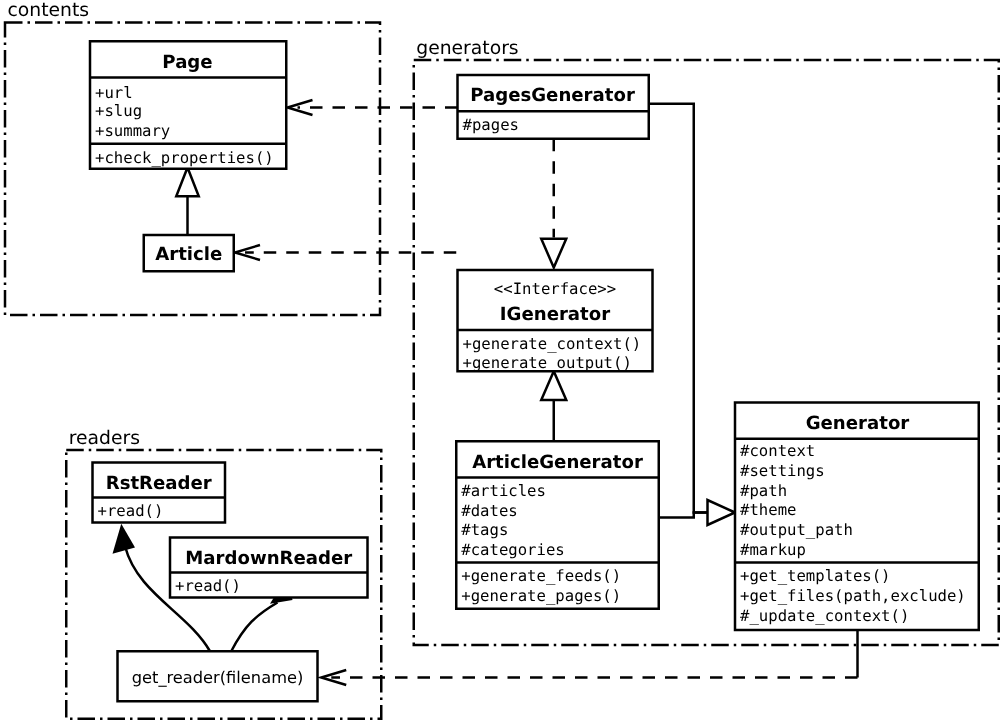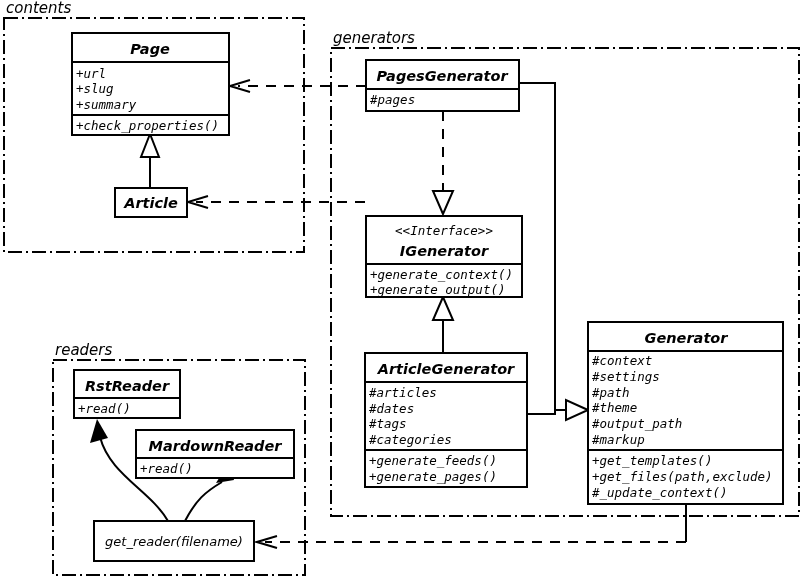--- a/index.html
+++ b/index.html
@@ -1,18 +1,18 @@
 <!DOCTYPE html>
 <html><head>
 <meta charset="utf-8">
 <style>
   html,body{margin:0;padding:0;background:#ffffff;}
   body{width:803px;height:579px;overflow:hidden;
        font-family:"DejaVu Sans", sans-serif;}
-  #canvas{position:relative;width:803px;height:408px;font-style:italic;}
+  #canvas{position:relative;width:803px;height:408px;}
   svg{position:absolute;top:0;left:0;width:803px;height:579px;}
   .pkg-label{font-family:"DejaVu Sans", sans-serif;font-size:15px;fill:#000;}
   .cls-title{font-family:"DejaVu Sans", sans-serif;font-size:14.5px;font-weight:bold;fill:#000;text-anchor:middle;}
   .cls-stereo{font-family:"DejaVu Sans Mono", monospace;font-size:12.5px;fill:#000;text-anchor:middle;}
   .cls-member{font-family:"DejaVu Sans Mono", monospace;font-size:12.5px;fill:#000;}
   .fn-label{font-family:"DejaVu Sans", sans-serif;font-size:13px;fill:#000;text-anchor:middle;}
   .box{fill:#ffffff;stroke:#000000;stroke-width:2;}
   .sep{stroke:#000000;stroke-width:2;}
   .solid{stroke:#000000;stroke-width:2;fill:none;}
   .dashed{stroke:#000000;stroke-width:2;fill:none;stroke-dasharray:10 8;}

